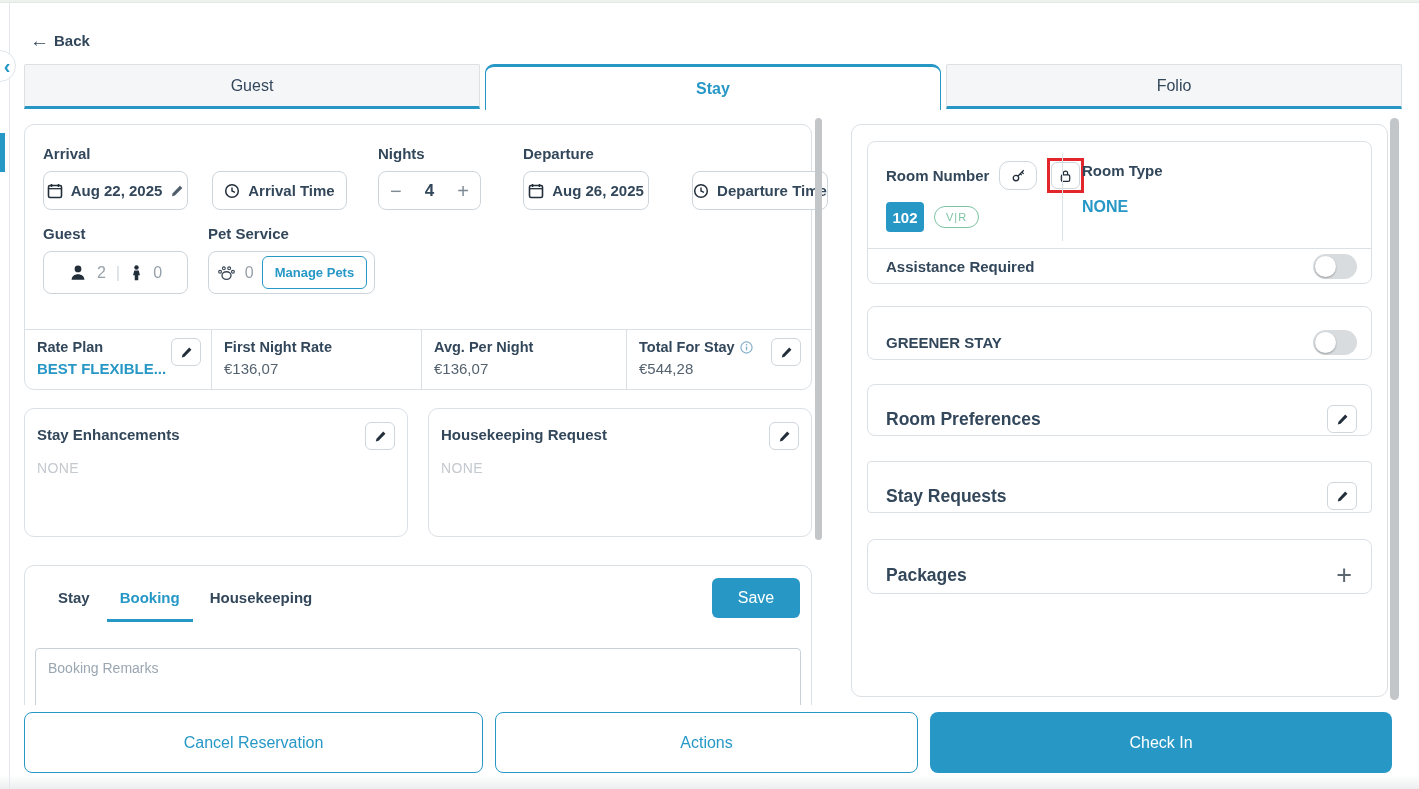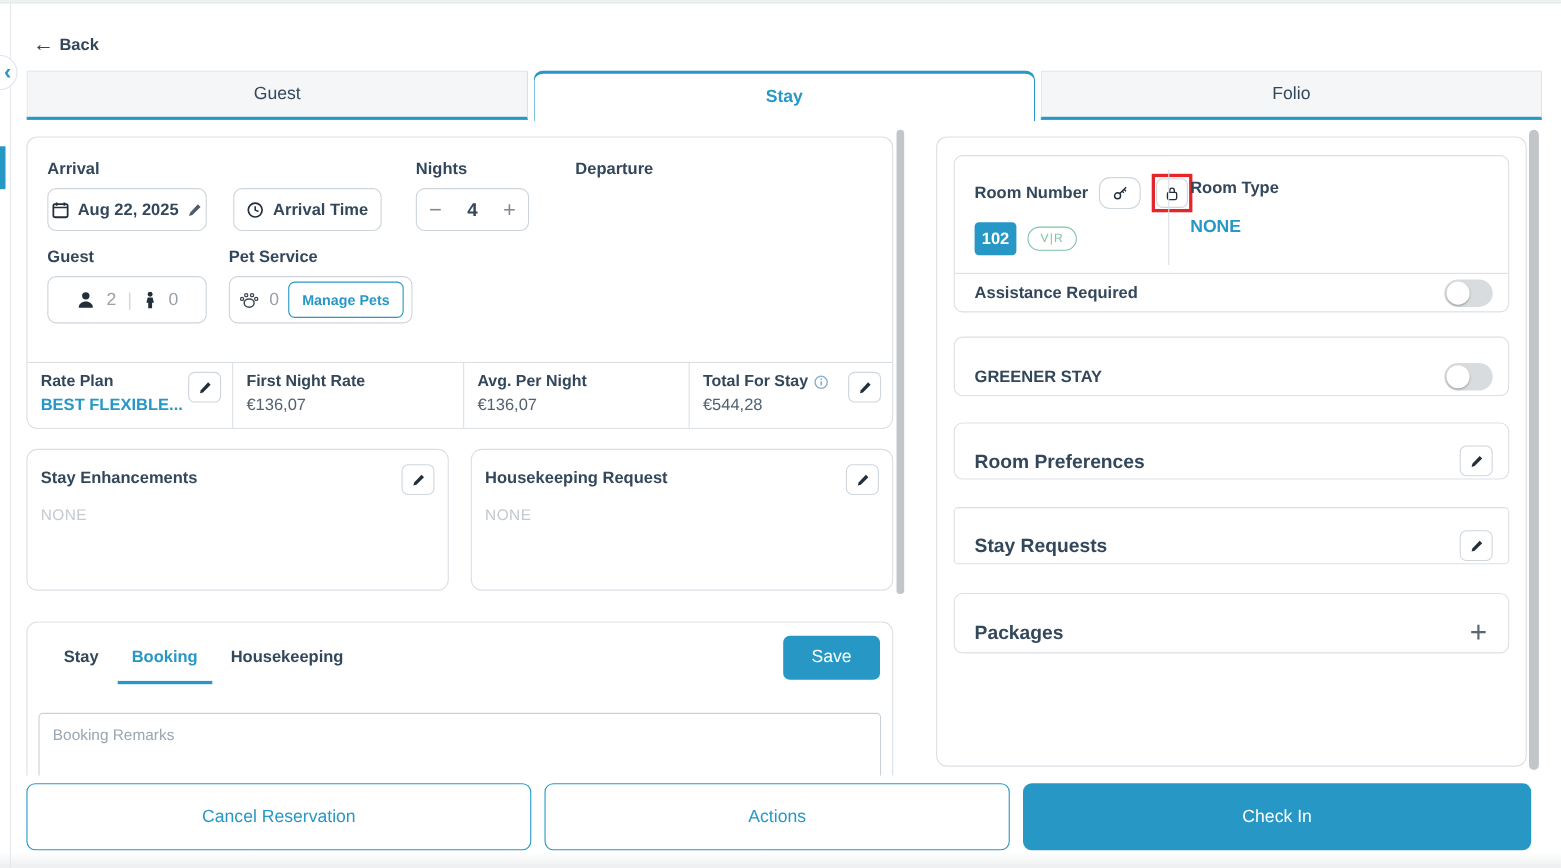--- a/index.html
+++ b/index.html
@@ -191,20 +191,40 @@
       <div class="stepper">
         <button class="step-btn">−</button>
         <span class="step-val">4</span>
         <button class="step-btn">+</button>
       </div>
     </div>
 
     <div class="grp" id="grp-departure">
       <div class="fld-label">Departure</div>
       <div class="row">
+        <button class="pill" style="width:126px;">
+          <span class="icon">
+              <svg width="16" height="16" viewBox="0 0 16 16">
+                <rect x="1.5" y="2.5" width="13" height="12" rx="1.5" fill="none" stroke="currentColor" stroke-width="1.6"></rect>
+                <line x1="4.5" y1="1" x2="4.5" y2="4" stroke="currentColor" stroke-width="1.6"></line>
+                <line x1="11.5" y1="1" x2="11.5" y2="4" stroke="currentColor" stroke-width="1.6"></line>
+                <line x1="1.5" y1="5.7" x2="14.5" y2="5.7" stroke="currentColor" stroke-width="1.3"></line>
+              </svg>
+            </span>
+          <span>Aug 26, 2025</span>
+        </button>
+        <button class="pill" style="width:136px; margin-left:19px;">
+          <span class="icon">
+              <svg width="16" height="16" viewBox="0 0 16 16">
+                <circle cx="8" cy="8" r="6.3" fill="none" stroke="currentColor" stroke-width="1.5"></circle>
+                <polyline points="8,4.5 8,8 11,9.3" fill="none" stroke="currentColor" stroke-width="1.4"></polyline>
+              </svg>
+            </span>
+          <span>Departure Time</span>
+        </button>
       </div>
     </div>
 
     <div class="grp" id="grp-guest">
       <div class="fld-label">Guest</div>
       <div class="count-box" id="guest-box">
         <span class="icon">
             <svg width="18" height="18" viewBox="0 0 16 16">
               <circle cx="8" cy="4.4" r="3" fill="currentColor"></circle>
               <path d="M2.3 14c0-3.1 2.6-5 5.7-5s5.7 1.9 5.7 5z" fill="currentColor"></path>

